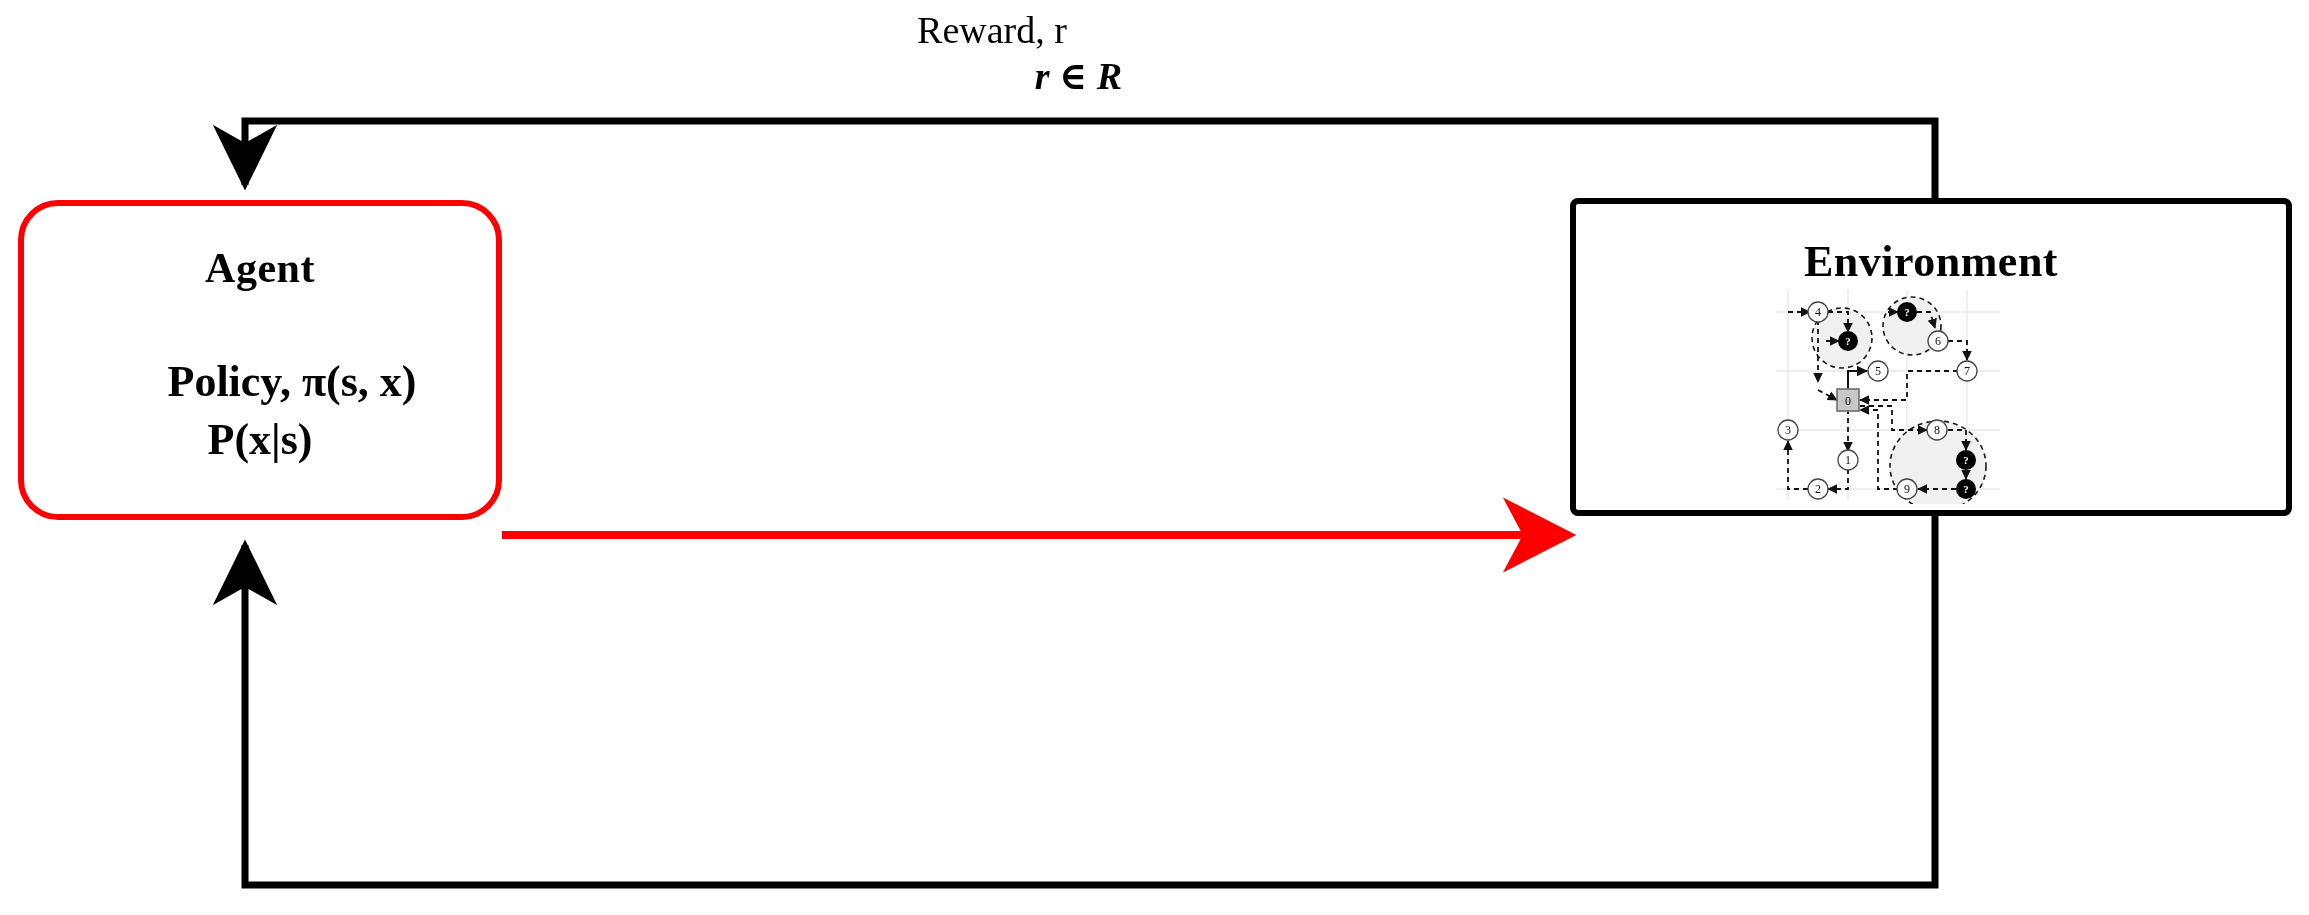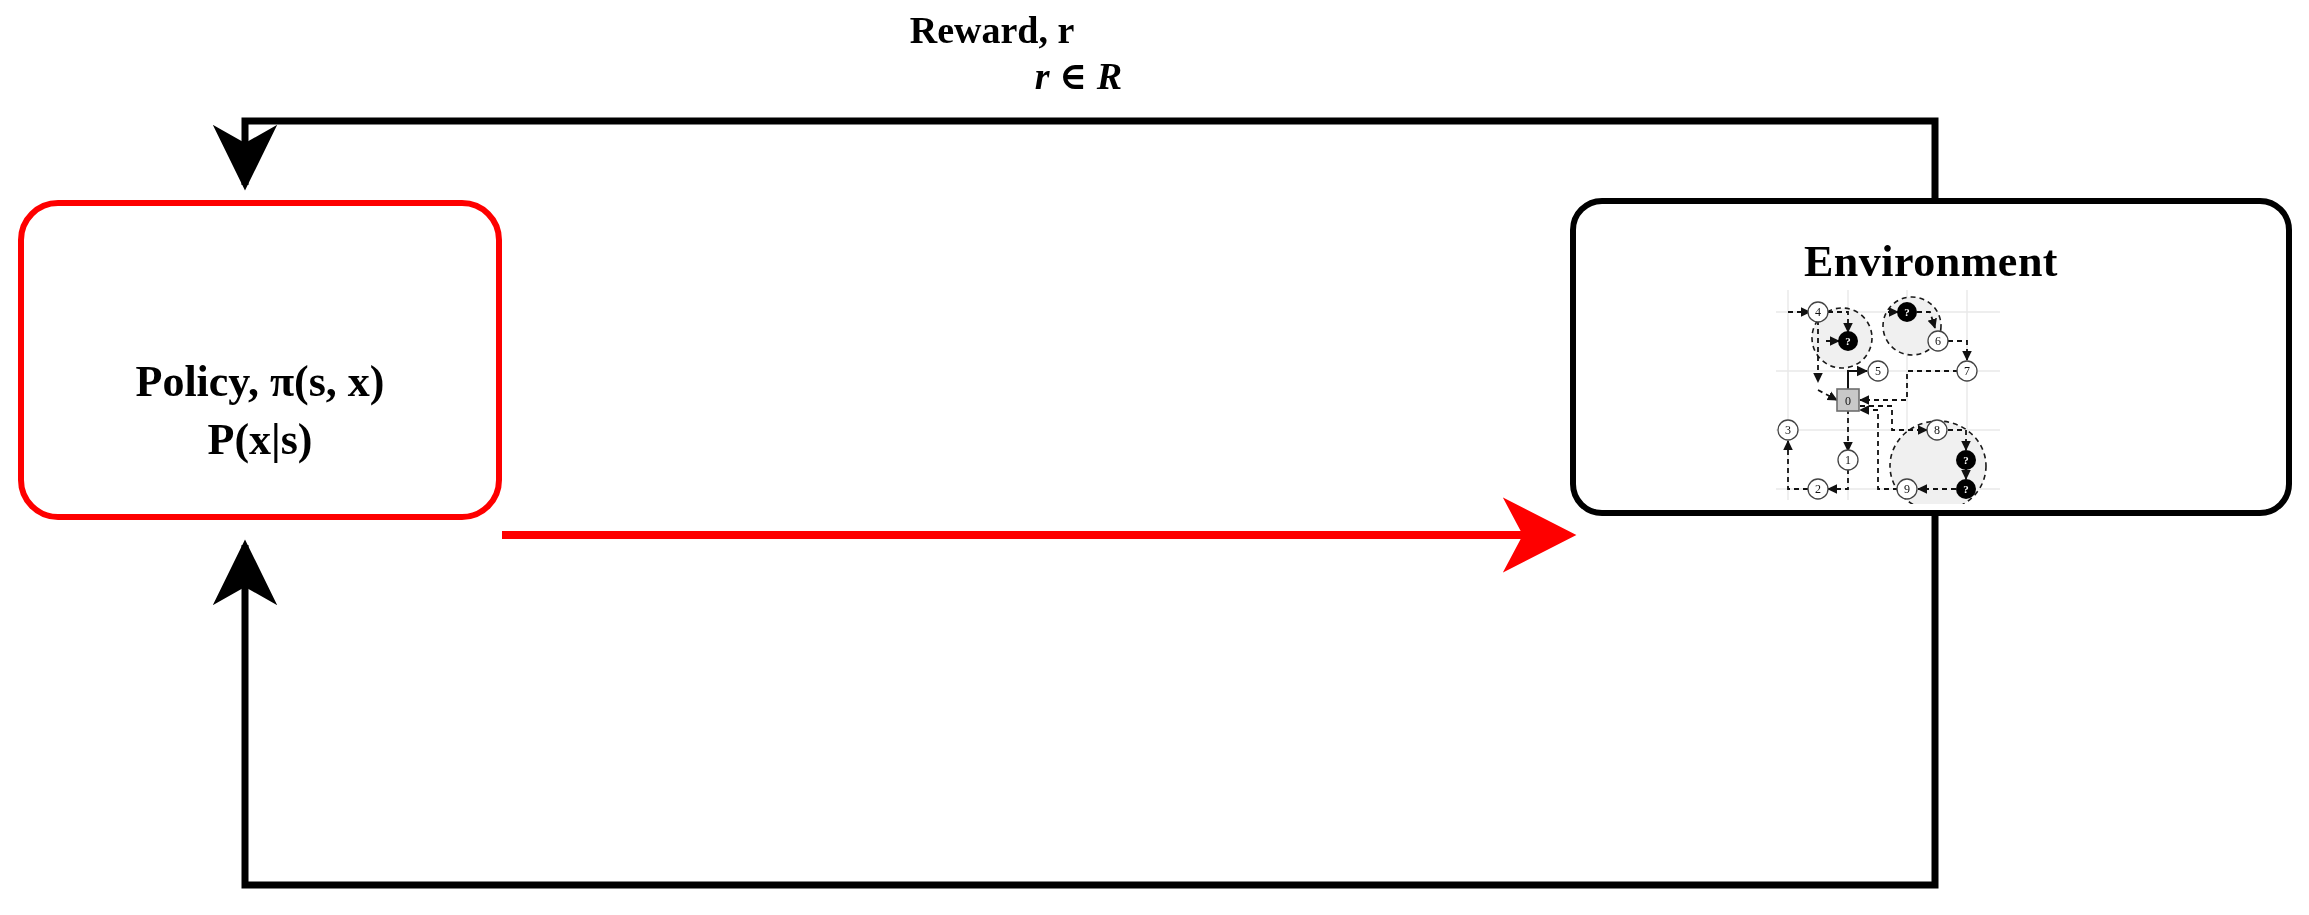--- a/index.html
+++ b/index.html
@@ -37,21 +37,21 @@
     border: 6px solid #fe0000;
     border-radius: 40px;
     z-index: 5;
   }
   #environment-box {
     left: 1570px;
     top: 198px;
     width: 722px;
     height: 318px;
     border: 6px solid #000000;
-    border-radius: 32px;
+    border-radius: 8px;
     z-index: 5;
   }
 
   
   .box-title {
     position: absolute;
     left: 0;
     width: 100%;
     text-align: center;
     font-weight: bold;
@@ -64,34 +64,34 @@
   .policy-line {
     position: absolute;
     left: 0;
     width: 100%;
     text-align: center;
     font-weight: bold;
     font-size: 44px;
     color: #000;
     white-space: nowrap;
   }
-  #policy-1 { top: 150px; }
+  #policy-1 { top: 150px; padding-left: 32px; }
   #policy-2 { top: 208px; }
 
   
   .edge-label {
     position: absolute;
     text-align: center;
     color: #000;
     white-space: nowrap;
     z-index: 6;
   }
   .edge-label .lab-main {
     display: block;
-    font-weight: bold;
+    font-weight: normal;
     font-size: 38px;
     line-height: 1.18;
   }
   .edge-label .lab-set {
     display: block;
     font-style: italic;
     font-weight: bold;
     font-size: 38px;
     line-height: 1.25;
     text-align: right;
@@ -126,20 +126,21 @@
     </defs>
 
     <path d="M1935,198 L1935,121 L245,121 L245,185" fill="none" stroke="#000000" stroke-width="7" marker-end="url(#arrow-black)"></path>
 
     <path d="M1935,516 L1935,885 L245,885 L245,545" fill="none" stroke="#000000" stroke-width="7" marker-end="url(#arrow-black)"></path>
 
     <path d="M502,535 L1566,535" fill="none" stroke="#fe0000" stroke-width="8" marker-end="url(#arrow-red)"></path>
   </svg>
 
   <div id="agent-box" class="node-box">
+    <div id="agent-title" class="box-title">Agent</div>
     <div id="policy-1" class="policy-line">Policy, π(s, x)</div>
     <div id="policy-2" class="policy-line">P(x|s)</div>
   </div>
 
   <div id="environment-box" class="node-box">
     <div id="env-title" class="box-title">Environment</div>
 
     <div id="env-graph">
       <svg viewBox="0 0 232 218" xmlns="http://www.w3.org/2000/svg">
         <defs>

